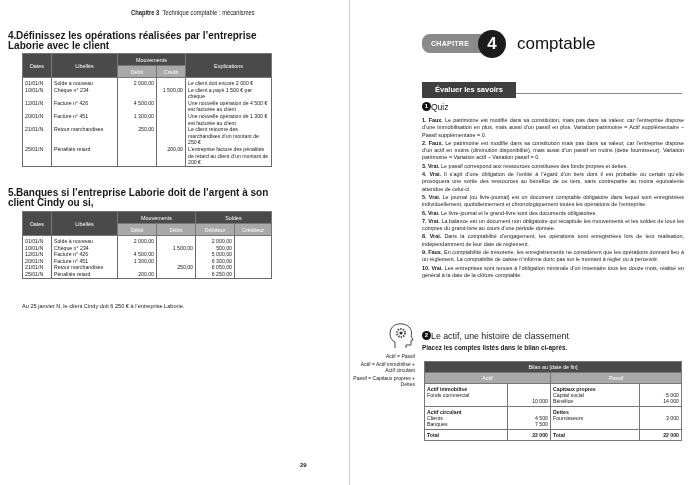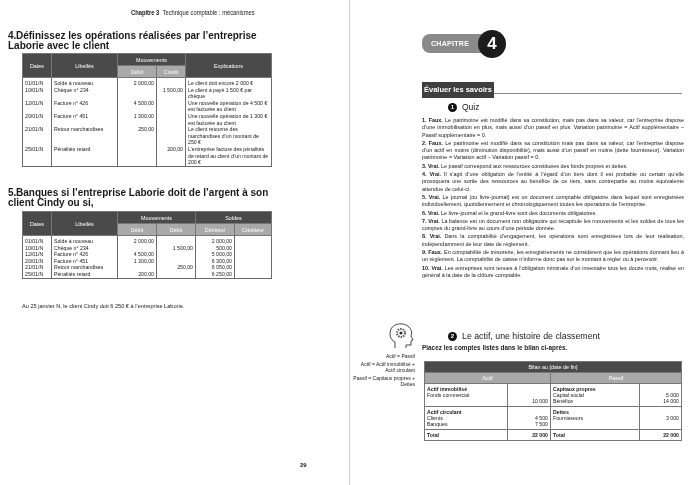--- a/index.html
+++ b/index.html
@@ -25,22 +25,22 @@
 #t1 th{height:12px}
 #t2{top:211px;width:250px}
 #t2 th{height:12px}
 .conclusion{position:absolute;left:22px;top:303px;font-size:5.6px}
 .pagenum{position:absolute;left:300px;top:462px;font-size:6px;font-weight:bold}
 
 .chap-pill{position:absolute;left:422px;top:34px;width:60px;height:19px;background:#8a8a8a;border-radius:8px 0 0 8px;color:#fff;font-size:7px;font-weight:bold;line-height:19px;padding-left:9px;letter-spacing:.3px}
 .chap-num{position:absolute;left:478px;top:30px;width:28px;height:28px;border-radius:50%;background:#1c1c1c;color:#fff;font-size:17px;font-weight:bold;text-align:center;line-height:28px}
 .chap-title{position:absolute;left:517px;top:34px;font-size:17px;line-height:20px;font-weight:normal;color:#111}
 .section-bar{position:absolute;left:422px;top:78px;width:260px;border-bottom:1px solid #888;height:16px}
-.section-bar span{display:inline-block;background:#3f3f3f;color:#fff;font-weight:bold;font-size:7.5px;padding:0 2px;line-height:16px}
-.h2{position:absolute;left:448px;font-size:8.5px;font-weight:normal;display:flex;align-items:flex-end;gap:5px}
+.section-bar span{display:inline-block;background:#3f3f3f;color:#fff;font-weight:bold;font-size:7.5px;padding:0 13px;line-height:16px}
+.h2{position:absolute;left:422px;font-size:8.5px;font-weight:normal;display:flex;align-items:flex-start;}
 .h2.bold{font-weight:bold}
 .bullet{display:inline-block;width:9px;height:9px;border-radius:50%;background:#111;color:#fff;font-size:6px;font-weight:bold;text-align:center;line-height:9px}
 .quiz{position:absolute;left:422px;top:117px;width:262px;font-size:5.45px;line-height:7.3px;text-align:justify}
 .quiz p{margin-bottom:1px}
 .quiz b{font-weight:bold}
 .instr{position:absolute;left:422px;top:344px;font-size:6.4px;font-weight:bold}
 .head-icon{position:absolute;left:386px;top:320px;width:30px;height:30px}
 .side-note{position:absolute;left:353px;top:353px;width:62px;font-size:5px;line-height:6.5px;text-align:right}
 .side-note div{margin-bottom:1px}
 #bilan{left:424px;top:361px;width:258px;font-size:5.2px}
@@ -211,20 +211,21 @@
       </tr>
     </tbody>
 </table>
 
 <div class="conclusion">Au 25 janvier N, le client Cindy doit 6 250 € à l’entreprise Laborie.</div>
 <div class="pagenum">29</div>
 
 <div class="chap-pill">CHAPITRE</div>
 <div class="chap-num">4</div>
 <div class="chap-title">
+  <div>comptable</div>
 </div>
 <div class="section-bar"><span>Évaluer les savoirs</span></div>
 
 <div class="h2" style="top:102px">
   <span class="bullet">1</span>
   <span>Quiz</span>
 </div>
 <div class="quiz" id="quiz">
     <p><b>1. Faux.</b><span> Le patrimoine est modifié dans sa constitution, mais pas dans sa valeur, car l’entreprise dispose d’une immobilisation en plus, mais aussi d’un passif en plus. Variation patrimoine = Actif supplémentaire – Passif supplémentaire = 0.</span></p>
     <p><b>2. Faux.</b><span> Le patrimoine est modifié dans sa constitution mais pas dans sa valeur, car l’entreprise dispose d’un actif en moins (diminution disponibilité), mais aussi d’un passif en moins (dette fournisseur). Variation patrimoine = Variation actif – Variation passif = 0.</span></p>

